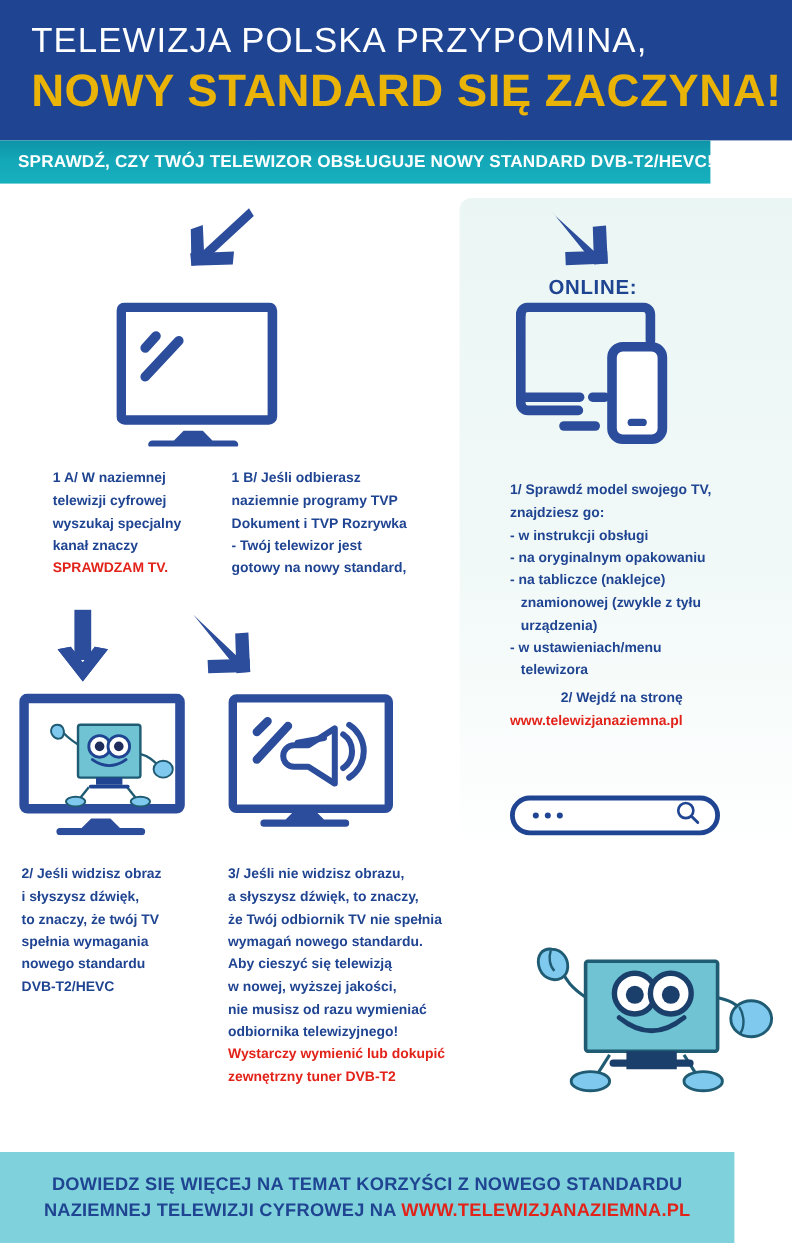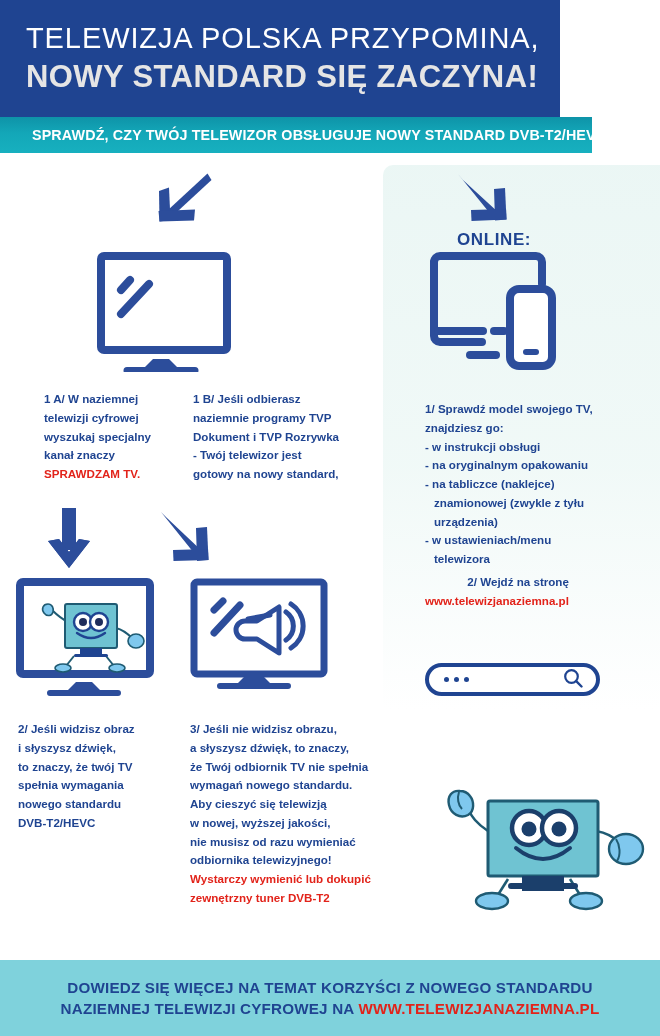--- a/index.html
+++ b/index.html
@@ -7,39 +7,39 @@
     width:660px; height:1036px;
     background:#ffffff;
     font-family:"Liberation Sans", sans-serif;
     overflow:hidden;
     position:relative;
   }
   .page { position:relative; width:660px; height:1036px; background:#fff; }
 
   
   .header {
-    position:absolute; left:0; top:0; width:560px; height:117px;
+    position:absolute; left:0; top:0; width:660px; height:117px;
     background:#1F4491;
     display:flex; flex-direction:column; justify-content:center;
     padding:0 26px;
   }
   .header-l1 {
     color:#ffffff; font-size:29px; font-weight:400; letter-spacing:0.9px;
     line-height:1.15; white-space:nowrap;
   }
   .header-l2 {
-    color:#e5e5e5; font-size:31px; font-weight:bold; letter-spacing:0.4px;
+    color:#eab308; font-size:38px; font-weight:bold; letter-spacing:0.4px;
     line-height:1.15; margin-top:4px; white-space:nowrap;
   }
 
   
   .subbar {
     position:absolute; left:0; top:117px; width:592px; height:36px;
     background:linear-gradient(180deg,#0E93A8 0%,#13A7B8 45%,#17B0BF 100%);
-    display:flex; align-items:center; padding-left:32px;
+    display:flex; align-items:center; padding-left:15px;
   }
   .subbar-text {
     color:#ffffff; font-size:14.3px; font-weight:bold; letter-spacing:0.15px;
     white-space:nowrap;
   }
 
   
   .online-panel {
     position:absolute; left:383px; top:165px; width:277px; height:545px;
     background:linear-gradient(180deg, rgba(234,246,244,0.95) 0%, rgba(238,248,246,0.85) 55%, rgba(255,255,255,0) 100%);
@@ -71,21 +71,21 @@
     position:absolute; left:425px; top:663px; width:175px; height:33px;
     border:4px solid #1F4491; border-radius:18px;
     display:flex; align-items:center; justify-content:space-between;
     padding:0 13px 0 15px; background:#ffffff;
   }
   .dots { display:flex; gap:5px; }
   .dots i { width:5px; height:5px; border-radius:50%; background:#1F4491; display:block; }
 
   
   .footer {
-    position:absolute; left:0; top:960px; width:660px; height:76px;
+    position:absolute; left:0; top:960px; width:612px; height:76px;
     background:#7FD2DC;
     display:flex; flex-direction:column; justify-content:center; align-items:center;
   }
   .footer-l1, .footer-l2 {
     color:#1F4491; font-size:15.2px; font-weight:bold; letter-spacing:0.2px;
     line-height:1.4; white-space:nowrap;
   }
   .footer-l2 .red { color:#E2231A; }
 
   .icon-abs { position:absolute; }

